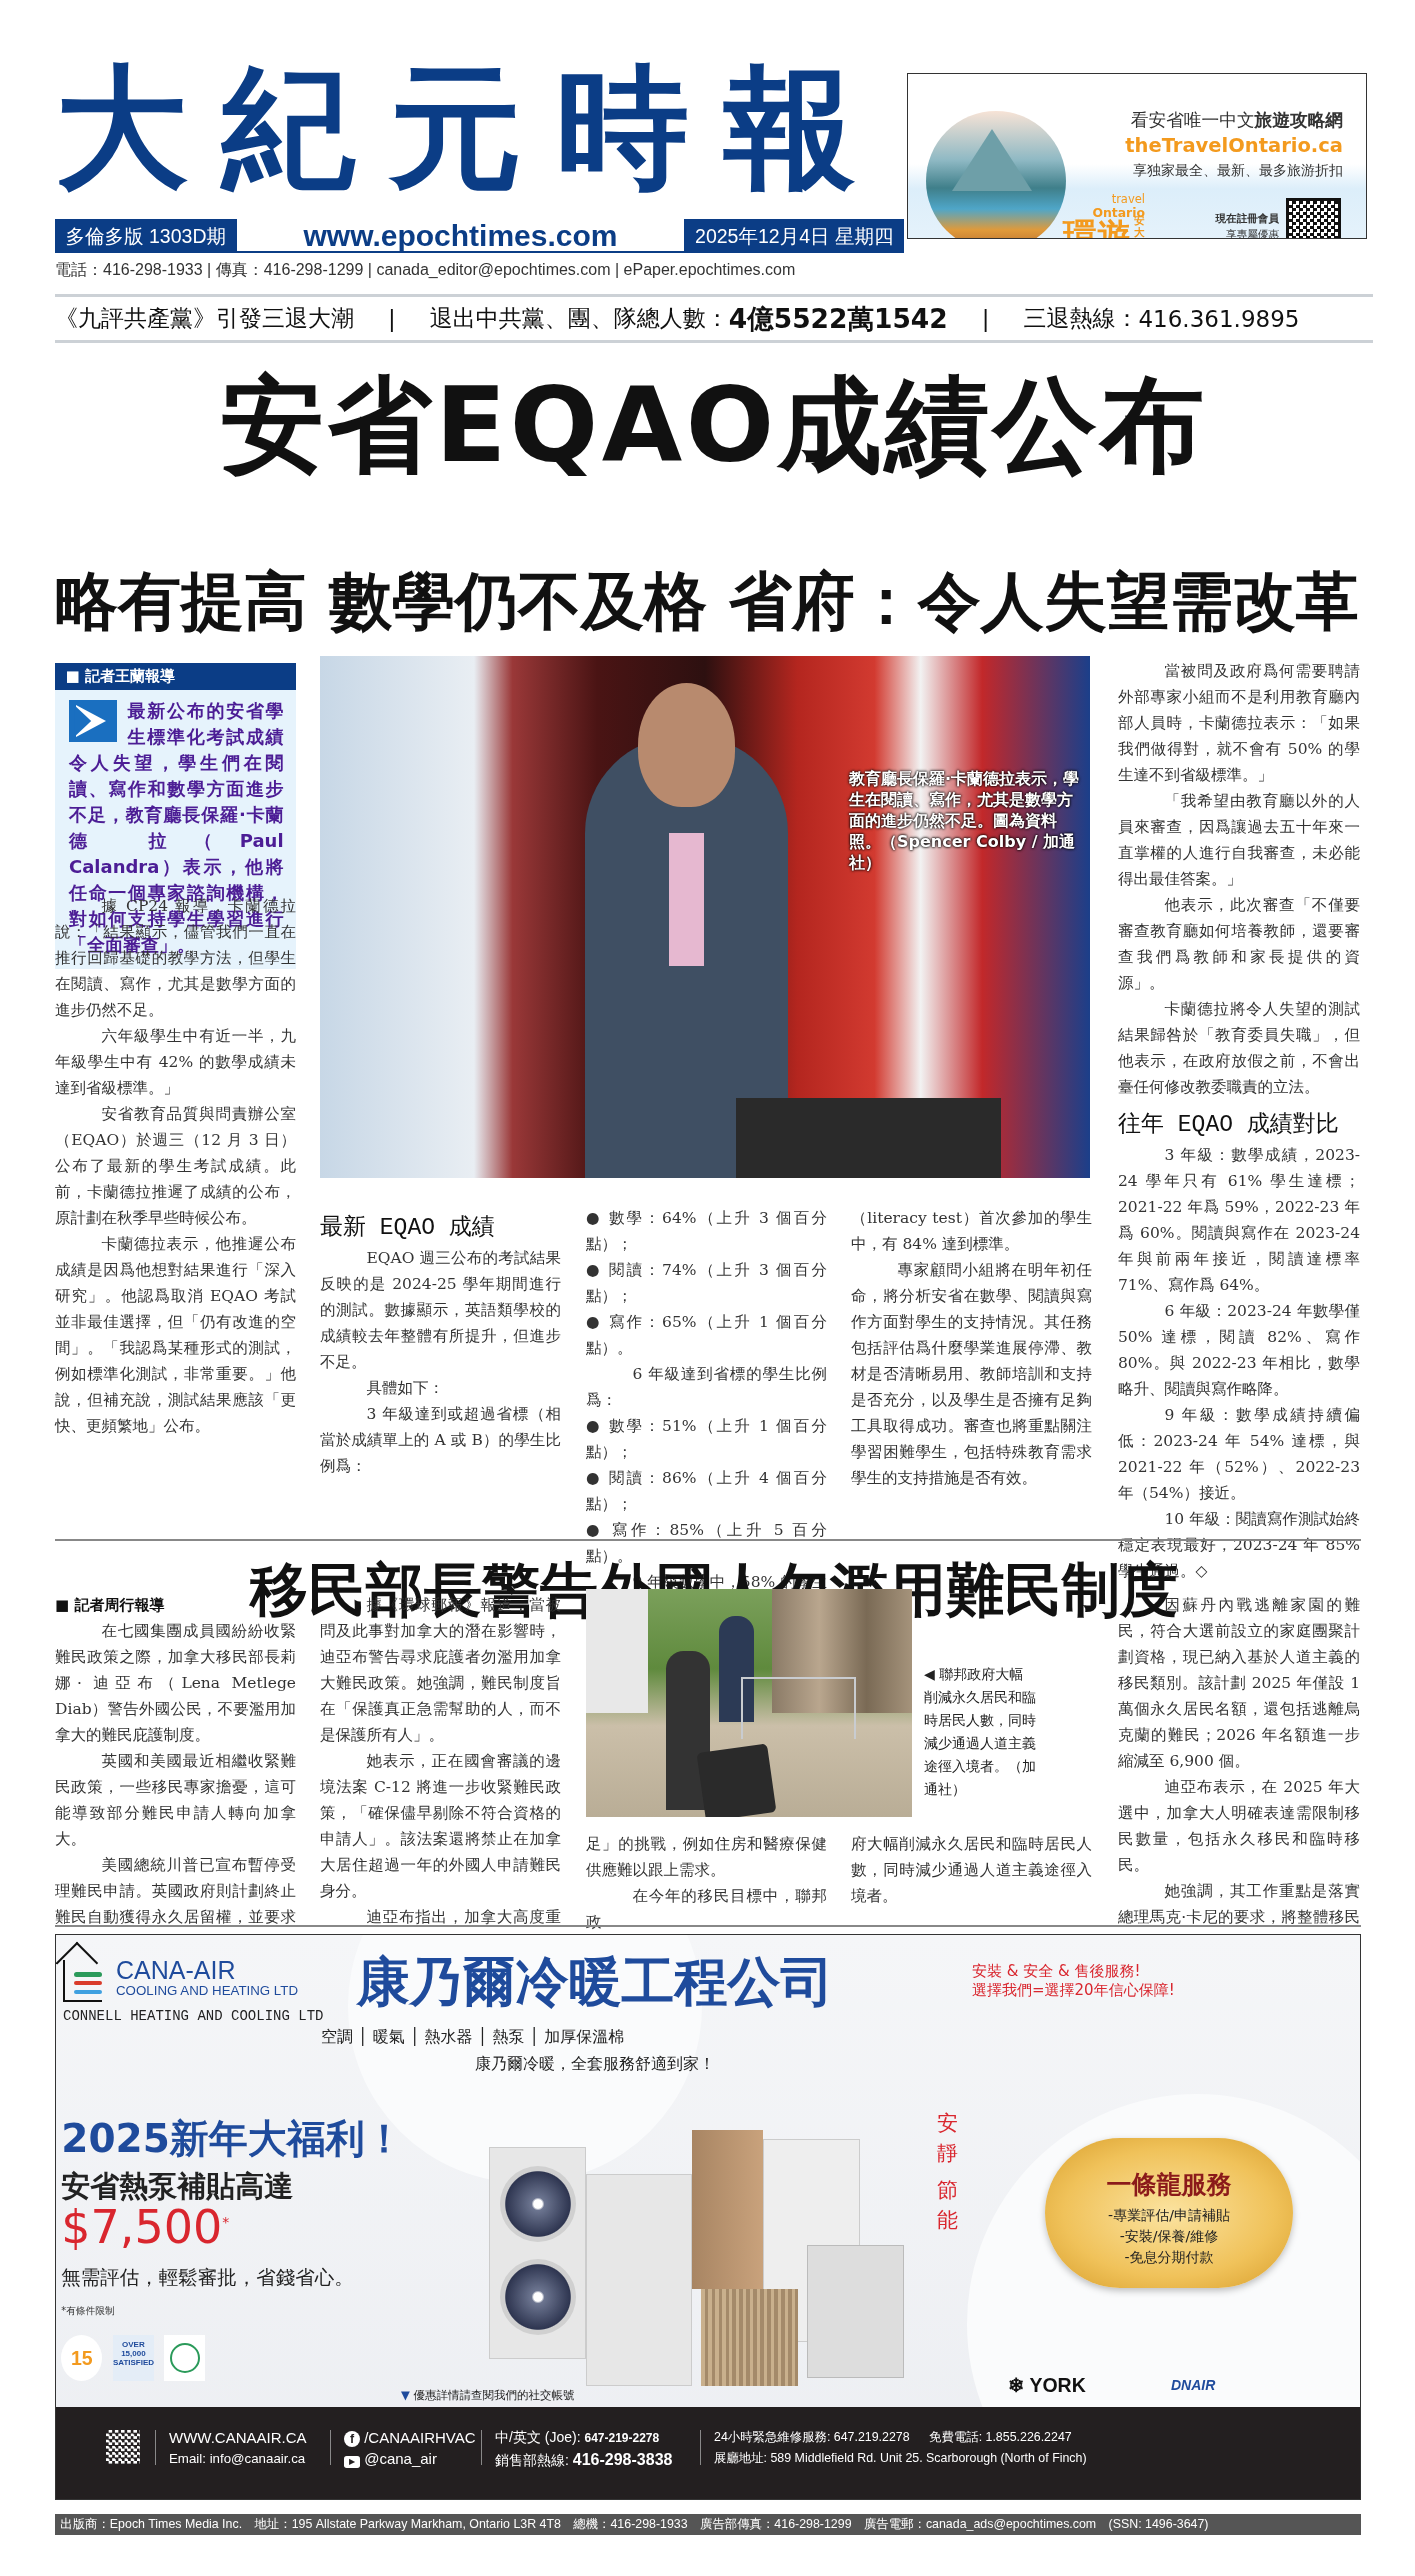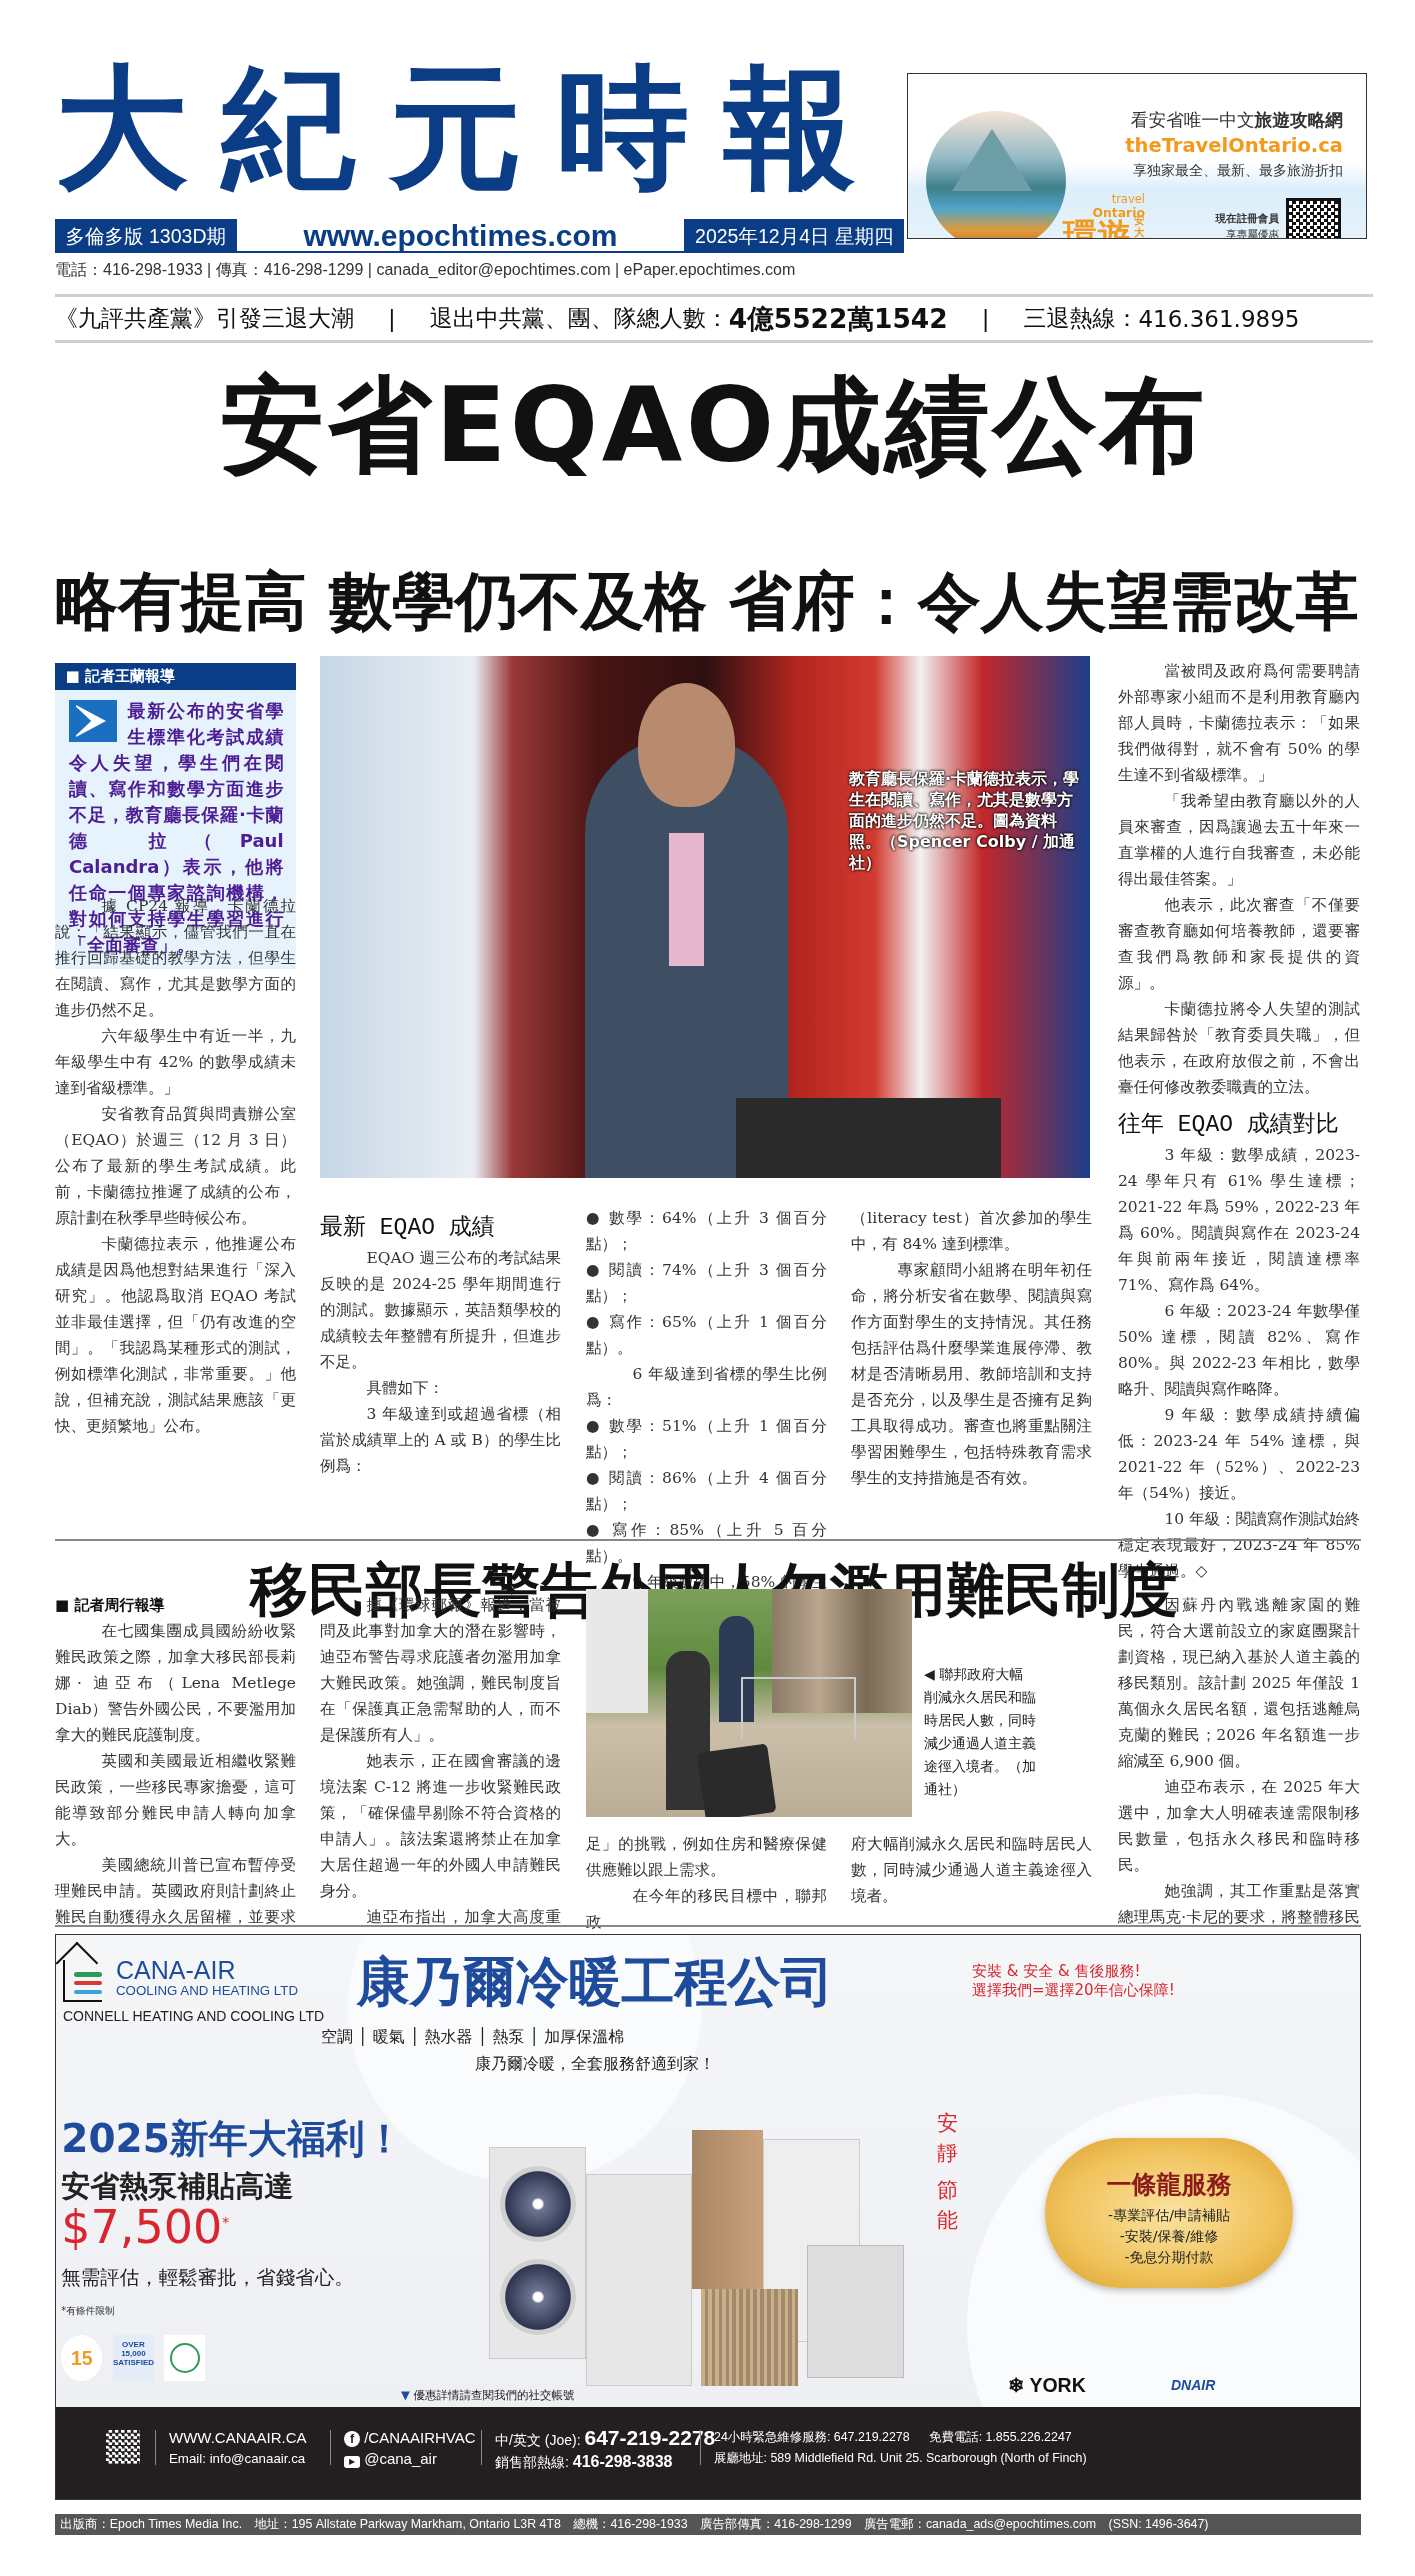--- a/index.html
+++ b/index.html
@@ -190,21 +190,21 @@
   <div class="abs" style="left:7px;top:25px;width:39px;height:42px;border-left:2.7px solid #111;border-bottom:2.7px solid #111">
     <div style="position:absolute;left:-3.5px;top:-12.4px;width:30px;height:30px;border-top:2.7px solid #111;border-left:2.7px solid #111;transform:rotate(45deg)"></div>
     <div style="position:absolute;left:8.8px;top:12.4px;width:28px;height:4.4px;background:#2b9a5a;border-radius:2.7px"></div>
     <div style="position:absolute;left:8.8px;top:21px;width:28px;height:4.4px;background:#d93b2b;border-radius:2.7px"></div>
     <div style="position:absolute;left:8.8px;top:30px;width:28px;height:4.4px;background:#3fa0e0;border-radius:2.7px"></div>
   </div>
   <div class="abs" style="left:60px;top:23px;font-family:'Liberation Sans',sans-serif;color:#1f4b9c">
     <div style="font-size:25px;line-height:25px">CANA-AIR</div>
     <div style="font-size:13.3px">COOLING AND HEATING LTD</div>
   </div>
-  <div class="abs" style="left:7px;top:73px;font-family:Liberation Sans, sans-serif;font-size:14px;color:#222">CONNELL HEATING AND COOLING LTD</div>
+  <div class="abs" style="left:7px;top:73px;font-family:Liberation Mono, monospace;font-size:14px;color:#222">CONNELL HEATING AND COOLING LTD</div>
 
   <div class="abs" style="left:265px;top:12.4px;width:548px;text-align:center;font-family:'DejaVu Serif',serif;font-weight:bold;font-size:53px;color:#1f4b9c;white-space:nowrap">康乃爾冷暖工程公司</div>
   <div class="abs sans" style="left:265px;top:92px;width:548px;font-size:16px;color:#222">空調 │ 暖氣 │ 熱水器 │ 熱泵 │ 加厚保溫棉</div>
   <div class="abs sans" style="left:265px;top:119px;width:548px;text-align:center;font-size:16px;color:#222">康乃爾冷暖，全套服務舒適到家！</div>
 
   <div class="abs sans" style="left:916px;top:26.5px;font-size:15px;line-height:19.5px;color:#d9262e">
     <div>安裝 &amp; 安全 &amp; 售後服務!</div>
     <div>選擇我們=選擇20年信心保障!</div>
   </div>
 
@@ -260,21 +260,21 @@
       <div style="font-size:15px">WWW.CANAAIR.CA</div>
       <div style="font-size:13.3px">Email: info@canaair.ca</div>
     </div>
     <div class="abs" style="left:274px;top:23px;width:0.9px;height:35px;background:#888"></div>
     <div class="abs" style="left:288px;top:19.5px;line-height:21px;font-size:15px">
       <div><span style="display:inline-block;width:16px;height:16px;border-radius:50%;background:#fff;color:#231f20;text-align:center;font-weight:bold;font-size:12.4px;line-height:16px">f</span> <span>/CANAAIRHVAC</span></div>
       <div><span style="display:inline-block;width:16px;height:12.4px;border-radius:2.7px;background:#fff;color:#231f20;text-align:center;font-size:8px;line-height:12.4px">▶</span> <span>@cana_air</span></div>
     </div>
     <div class="abs" style="left:425px;top:23px;width:0.9px;height:35px;background:#888"></div>
     <div class="abs" style="left:439px;top:19.5px;line-height:21px;font-size:14px;white-space:nowrap">
-      <div><span>中/英文 (Joe): </span><b style="font-size:21px">647-219-2278</b></div>
+      <div><span>中/英文 (Joe): </span><b style="font-size:12px">647-219-2278</b></div>
       <div><span>銷售部熱線: </span><b style="font-size:16px">416-298-3838</b></div>
     </div>
     <div class="abs" style="left:644px;top:23px;width:0.9px;height:35px;background:#888"></div>
     <div class="abs" style="left:658px;top:19.5px;line-height:21px;font-size:12.4px;white-space:nowrap">
       <div><span>24小時緊急維修服務: 647.219.2278</span><span style="margin-left:19.5px">免費電話: 1.855.226.2247</span></div>
       <div>展廳地址: 589 Middlefield Rd. Unit 25. Scarborough (North of Finch)</div>
     </div>
   </div>
 </div>
 

